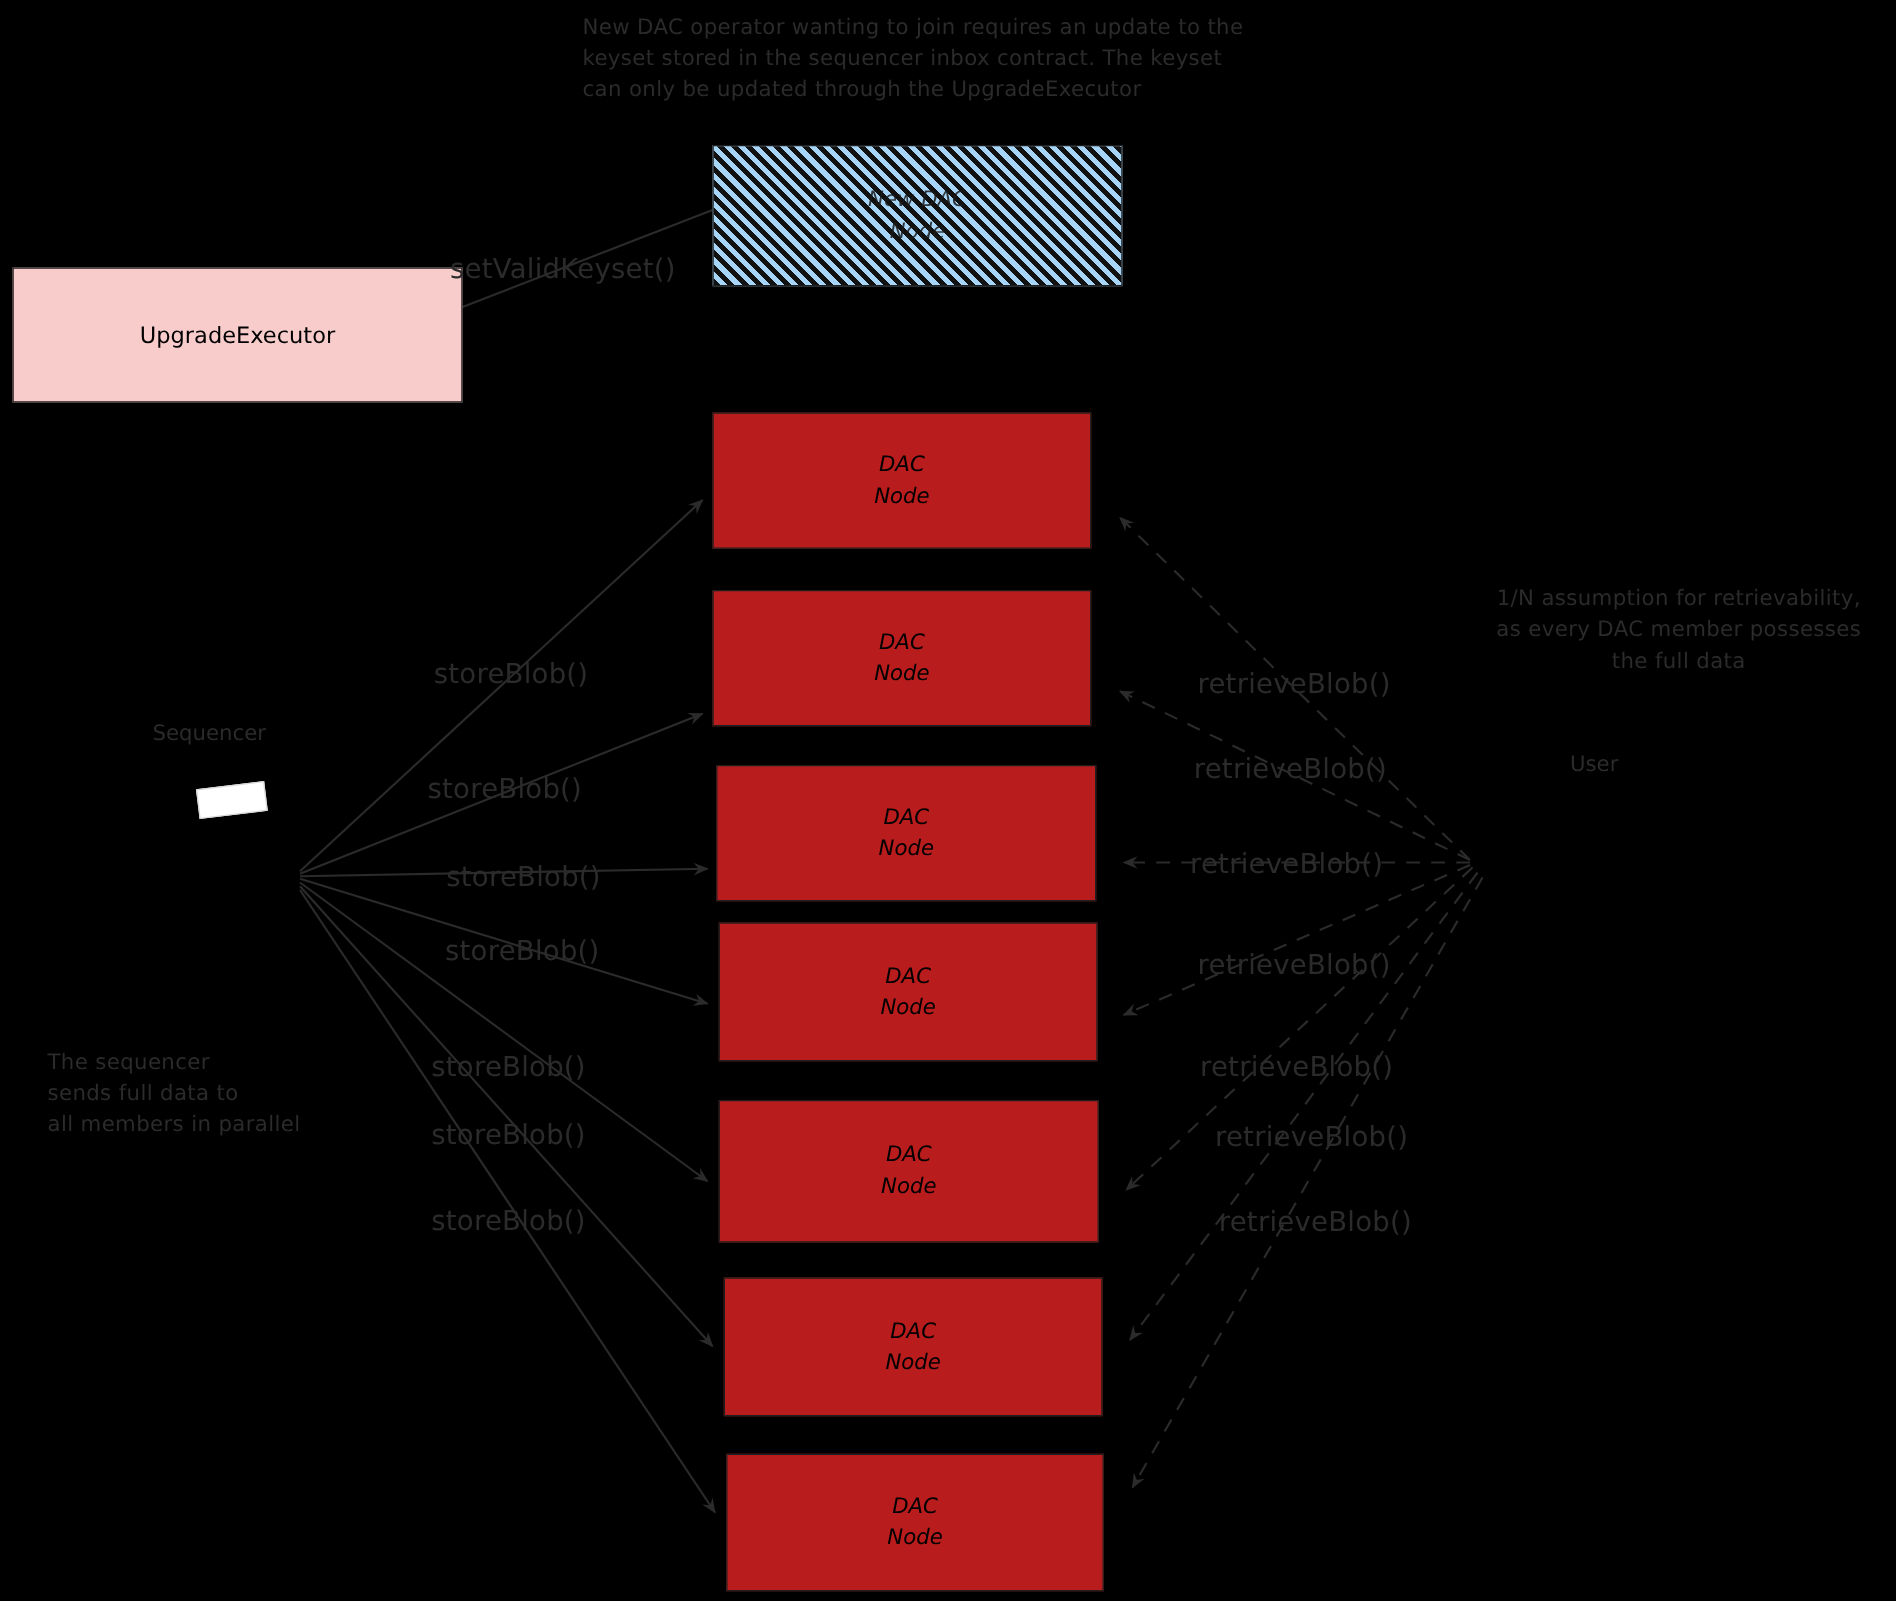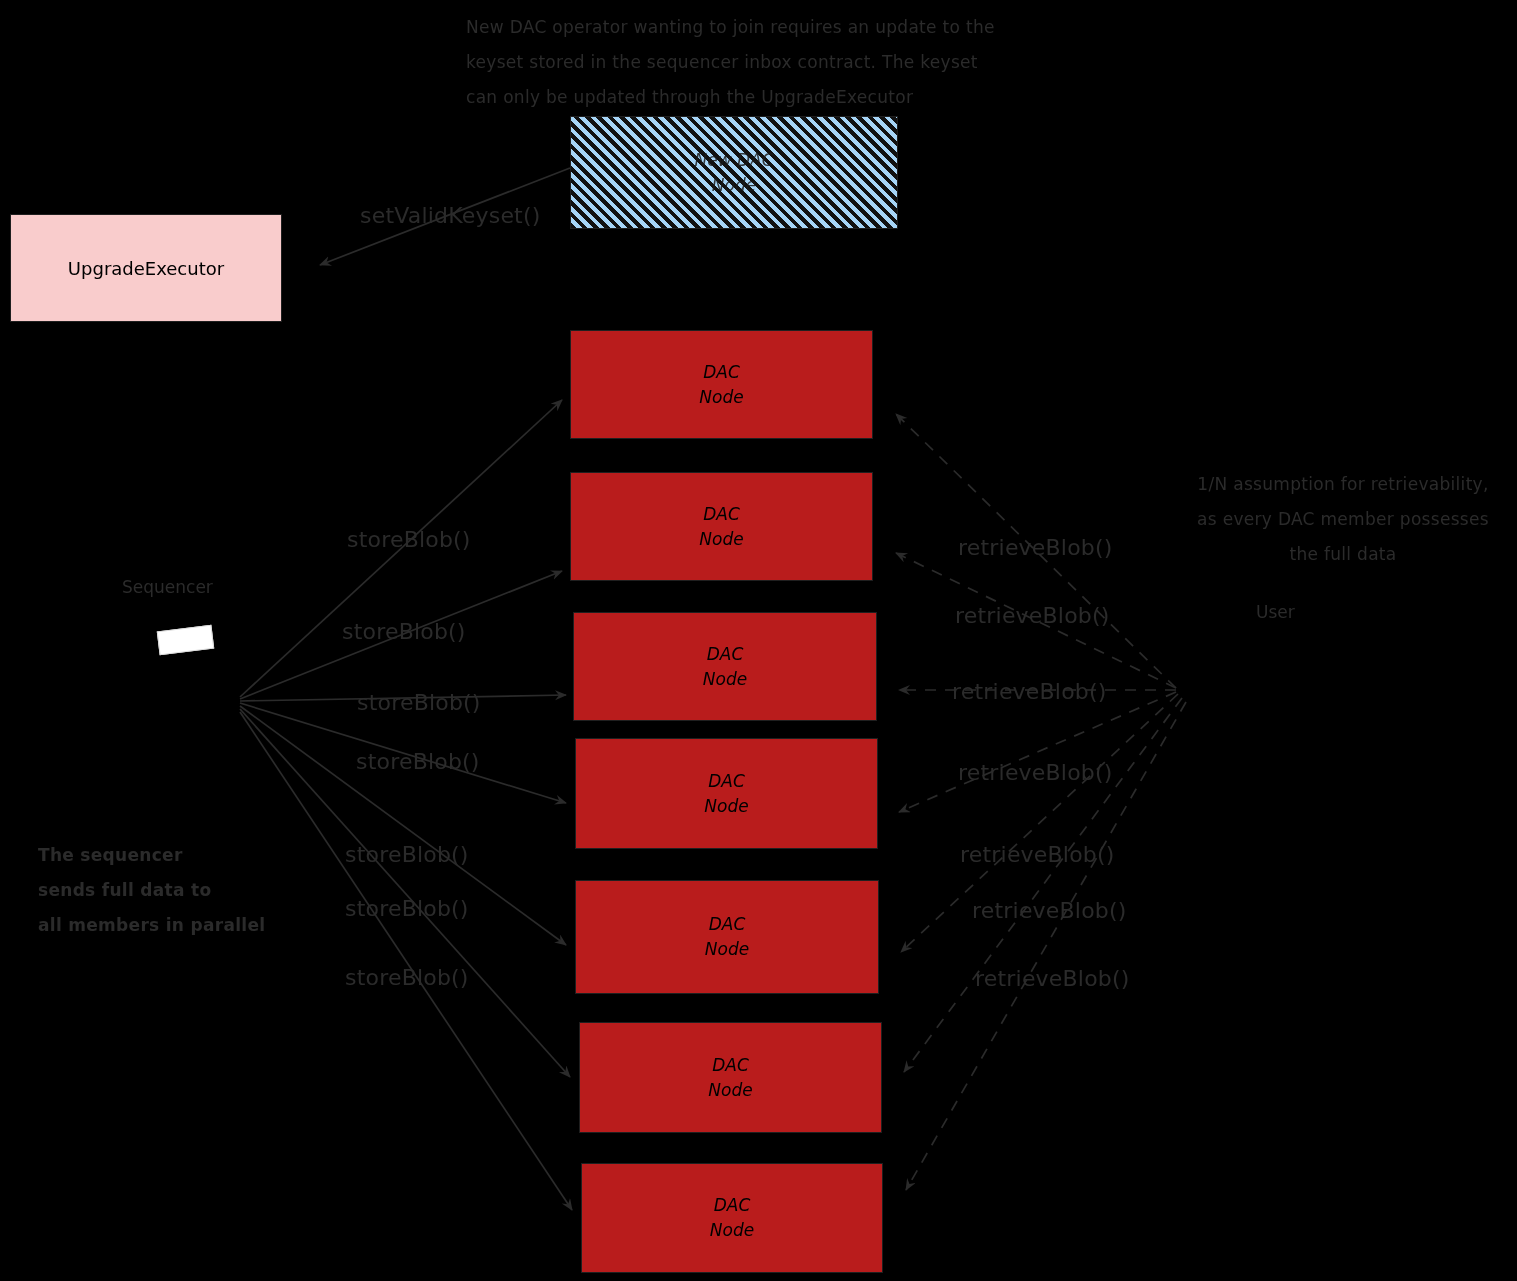--- a/index.html
+++ b/index.html
@@ -21,21 +21,21 @@
     top: 0;
     width: 1517px;
     height: 1281px;
     overflow: visible;
   }
   .note {
     position: absolute;
     color: #2b2b2b;
     font-family: "DejaVu Sans", sans-serif;
     font-size: 17px;
-    line-height: 35px;
+    line-height: 25px;
     white-space: pre-line;
     letter-spacing: 0.3px;
   }
   .edge-label {
     position: absolute;
     color: #2b2b2b;
     font-family: "DejaVu Sans", sans-serif;
     font-size: 22px;
     white-space: nowrap;
     letter-spacing: 0.2px;
@@ -129,36 +129,36 @@
 
   <div class="note" style="left:466px; top:10px; width:640px;">New DAC operator wanting to join requires an update to the
 keyset stored in the sequencer inbox contract. The keyset
 can only be updated through the UpgradeExecutor</div>
 
   <div class="node-box hatched-node" style="left:570px; top:116px; width:328px; height:113px;">
     <span class="lbl">New DAC
 Node</span>
   </div>
 
-  <div class="node-box upgrade-exec" style="left:10px; top:214px; width:272px; height:108px;">
+  <div class="node-box upgrade-exec" style="left:10px; top:214px; width:360px; height:108px;">
     <span>UpgradeExecutor</span>
   </div>
 
   <div class="edge-label" style="left:360px; top:203px;">setValidKeyset()</div>
 
   <div class="actor-label" style="left:122px; top:577px;text-align:right;">Sequencer</div>
   <div class="actor-shape" style="left:158px; top:628px; width:53px; height:22px;"></div>
 
   <div class="actor-label" style="left:1256px; top:590px;margin-top:12px;">User</div>
 
   <div class="note" style="left:1178px; top:467px; width:330px;text-align:center;">1/N assumption for retrievability,
 as every DAC member possesses
 the full data</div>
 
-  <div class="note" style="left:38px; top:838px; width:250px;font-weight:bold;">The sequencer
+  <div class="note" style="left:38px; top:838px; width:250px;">The sequencer
 sends full data to
 all members in parallel</div>
 
   <div class="node-box dac-node" style="left:570px; top:330px; width:303px; height:109px;">
     <span>DAC
 Node</span>
   </div>
   <div class="node-box dac-node" style="left:570px; top:472px; width:303px; height:109px;">
     <span>DAC
 Node</span>

